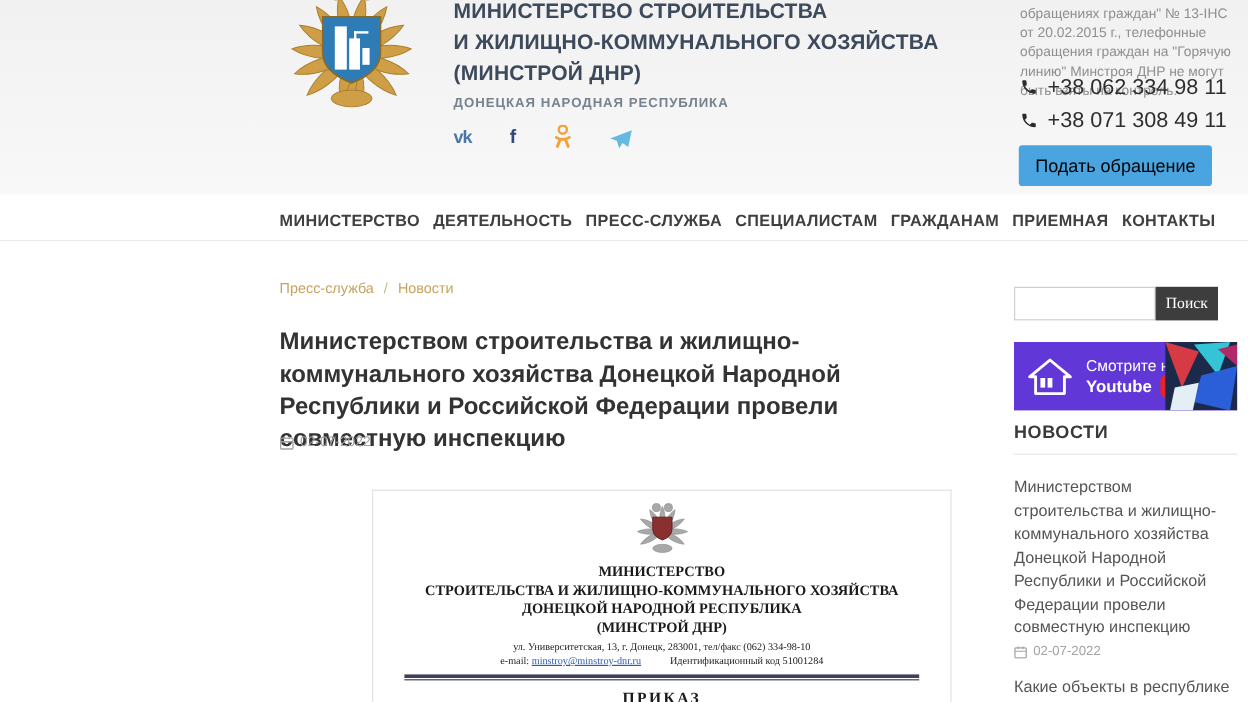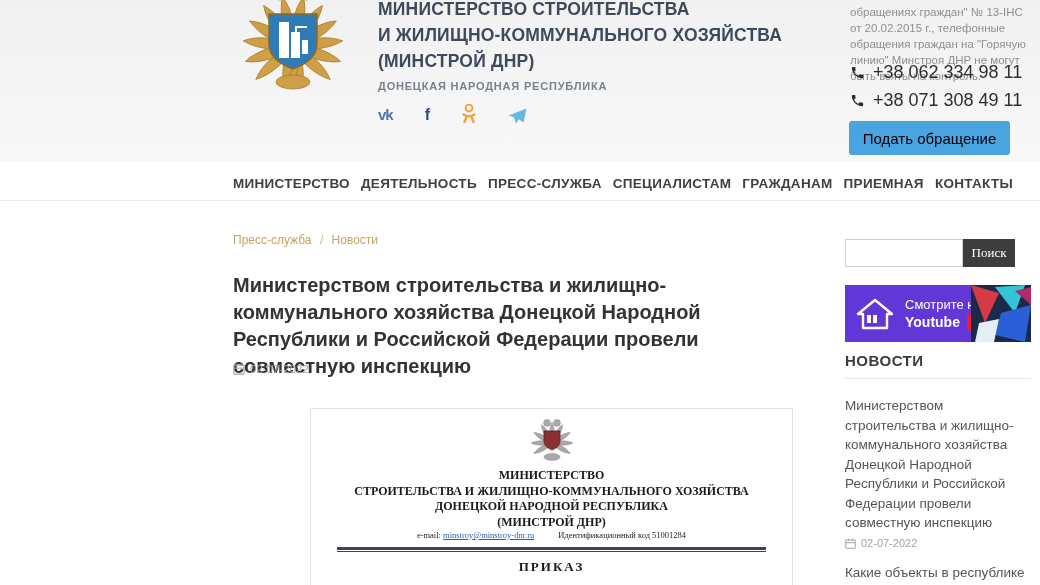--- a/index.html
+++ b/index.html
@@ -212,20 +212,21 @@
           <path d="M-8,-12 h16 v10 q0 6 -8 9 q-8,-3 -8,-9 Z" fill="#8b3030" stroke="#5e1f1f" stroke-width="0.8"></path>
         </g>
       </svg>
     </div>
     <div class="doc-org">
       <div>МИНИСТЕРСТВО</div>
       <div>СТРОИТЕЛЬСТВА И ЖИЛИЩНО-КОММУНАЛЬНОГО ХОЗЯЙСТВА</div>
       <div>ДОНЕЦКОЙ  НАРОДНОЙ  РЕСПУБЛИКА</div>
       <div>(МИНСТРОЙ ДНР)</div>
     </div>
+    <div class="doc-addr">ул. Университетская, 13, г. Донецк, 283001, тел/факс (062) 334-98-10</div>
     <div class="doc-email-line">
       <span>e-mail: </span><a href="#">minstroy@minstroy-dnr.ru</a><span class="doc-code">Идентификационный код 51001284</span>
     </div>
     <div class="doc-rule"></div>
     <div class="doc-order">ПРИКАЗ</div>
 
   </div>
 
   <div class="search-box">
     <input class="search-input" type="text" value="" style="">

